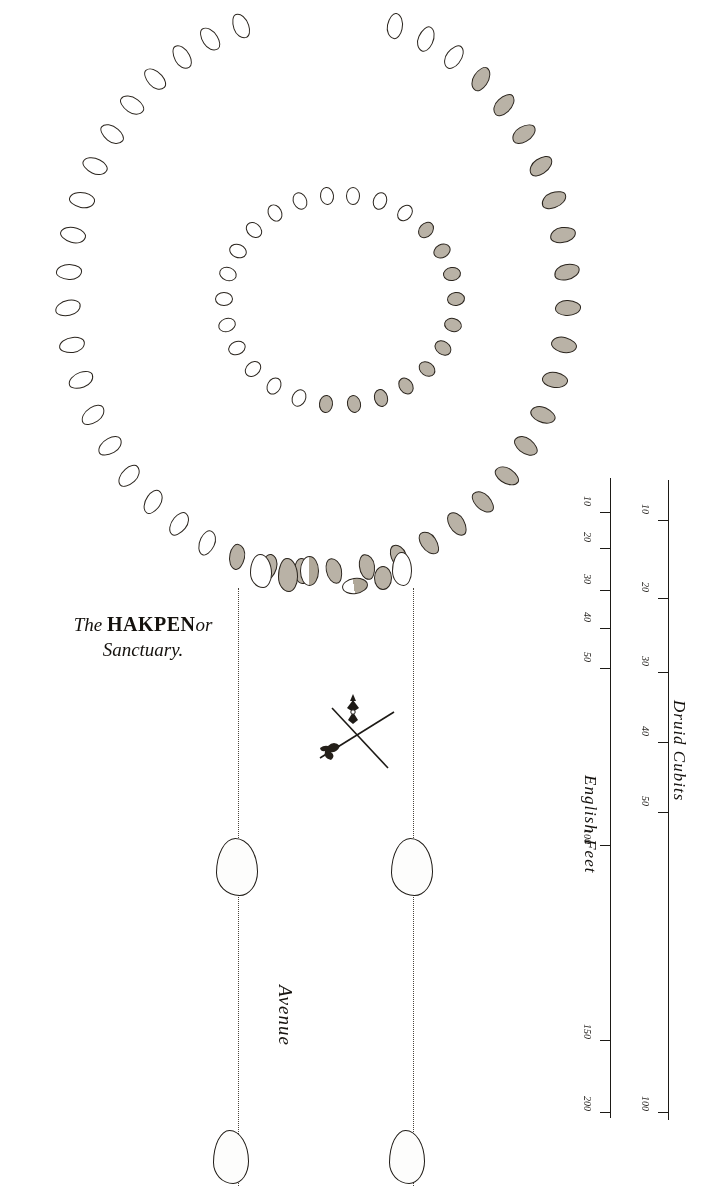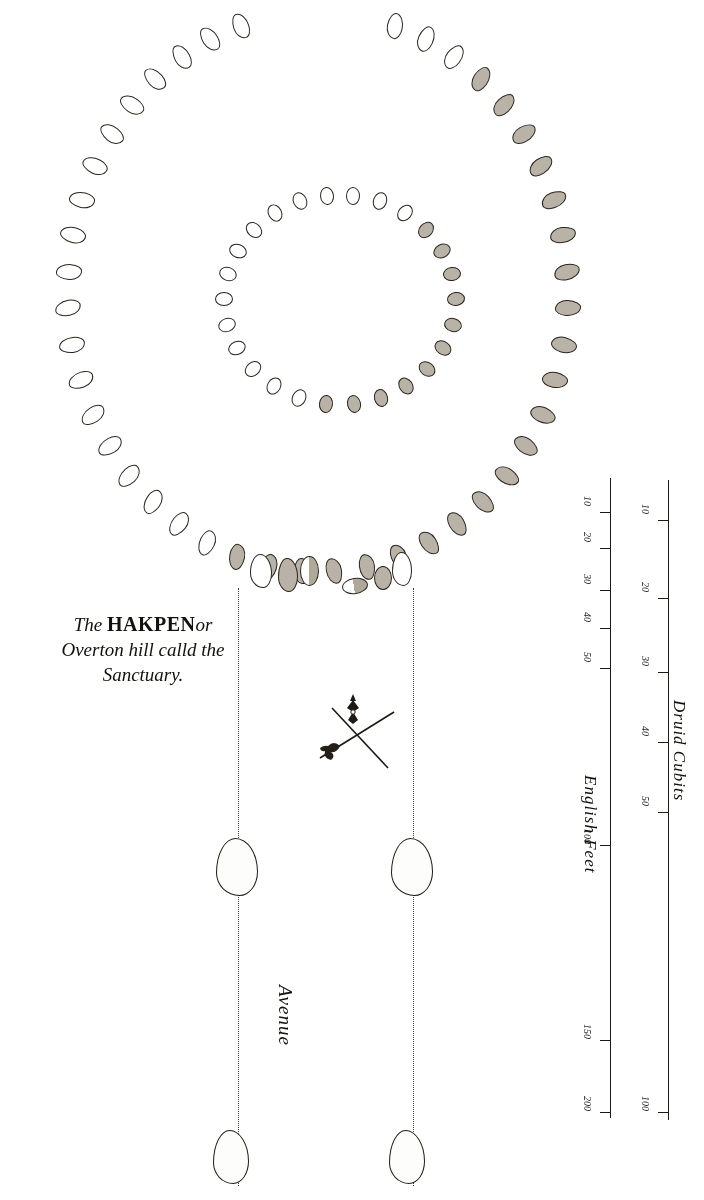--- a/index.html
+++ b/index.html
@@ -234,21 +234,20 @@
   <div class="stone filled" style="left:278px; top:558px; width:20px; height:34px; border-radius:45% 55% 45% 55% / 55% 55% 45% 45%;"></div>
   <div class="stone half" style="left:300px; top:556px; width:19px; height:30px; border-radius:50%;"></div>
   <div class="stone half" style="left:342px; top:578px; width:26px; height:16px; border-radius:50%; transform:rotate(-8deg);"></div>
   <div class="stone filled" style="left:374px; top:566px; width:18px; height:24px; border-radius:50%;"></div>
   <div class="stone" style="left:392px; top:552px; width:20px; height:34px; border-radius:48% 52% 42% 58% / 56% 56% 44% 44%;"></div>
 
   <div id="caption">
     <div>
       <span>The </span><span class="big">HAKPEN</span><span>or</span>
     </div>
-    <div>Overton hill calld the</div>
     <div>Sanctuary.</div>
   </div>
 
   <div id="avenue-label">Avenue</div>
 
   <div id="compass">
     <svg width="100" height="90" viewBox="0 0 100 90">
       <line x1="8" y1="68" x2="82" y2="22" stroke="#1d1a16" stroke-width="1.6"></line>
       <line x1="20" y1="18" x2="76" y2="78" stroke="#1d1a16" stroke-width="1.6"></line>
       <path d="M41 10 L47 18 L41 22 L35 18 Z" fill="#1d1a16"></path>

